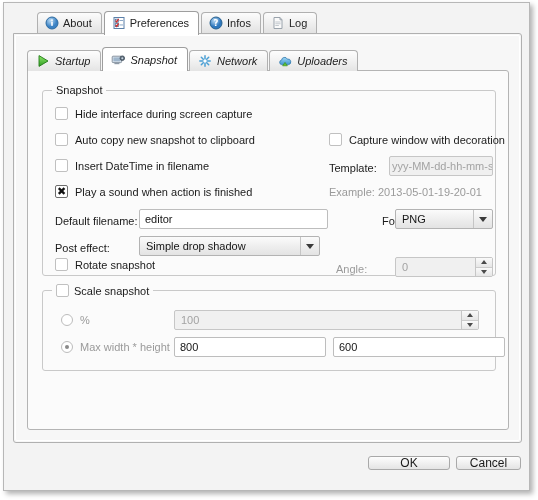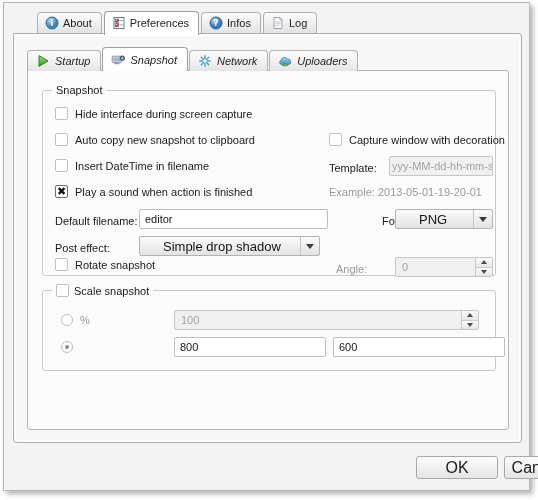--- a/index.html
+++ b/index.html
@@ -211,24 +211,24 @@
     border-color: #c6c6c6;
   }
   .txt.clipped { padding-left: 2px; }
 
   .combo {
     position: absolute;
     height: 20px;
     border: 1px solid #b3b3b3;
     border-radius: 2px;
     background: linear-gradient(to bottom, #fbfbfb 0%, #eeeeee 52%, #e3e3e3 100%);
-    font-size: 13px;
+    font-size: 11px;
     color: #151515;
     display: flex; align-items: center;
-    padding-left: 23px;
+    padding-left: 6px;
   }
   .combo .arrowbox {
     position: absolute;
     right: 0; top: 0;
     width: 19px; height: 100%;
     border-left: 1px solid #c5c5c5;
     display: flex; align-items: center; justify-content: center;
   }
   .tri-down {
     width: 0; height: 0;
@@ -269,26 +269,26 @@
   .spin .spbtn {
     flex: 1;
     display: flex; align-items: center; justify-content: center;
     background: linear-gradient(to bottom, #fafafa, #e6e6e6);
   }
   .spin .spbtn + .spbtn { border-top: 1px solid #cccccc; }
 
   
   .btn {
     position: absolute;
-    height: 23px;
+    height: 14px;
     border: 1px solid #a9a9a9;
     border-radius: 3px;
     background: linear-gradient(to bottom, #fdfdfd 0%, #f1f1f1 48%, #e4e4e4 100%);
-    font-size: 16px; color: #1a1a1a;
-    display: flex; align-items: center; justify-content: center; margin-left: 48px;
+    font-size: 12px; color: #1a1a1a;
+    display: flex; align-items: center; justify-content: center;
   }
 
   
   .icon { width: 14px; height: 14px; flex: 0 0 auto; display:block; }
 </style>
 </head>
 <body>
 
 <div id="window">
 
@@ -511,20 +511,21 @@
                 <span class="tri-up"></span>
               </span>
             <span class="spbtn">
                 <span class="tri-dn-s"></span>
               </span>
           </span>
         </div>
 
         <div class="cbrow dim" style="left:18px; top:50px;">
           <span class="rad selected"></span>
+          <span>Max width * height</span>
         </div>
         <div class="txt" style="left:131px; top:46px; width:152px;">800</div>
         <div class="txt" style="left:290px; top:46px; width:172px;">600</div>
       </div>
 
     </div>
   </div>
 
   <div class="btn" style="left:364px; top:453px; width:82px;">OK</div>
   <div class="btn" style="left:452px; top:453px; width:65px;">Cancel</div>

